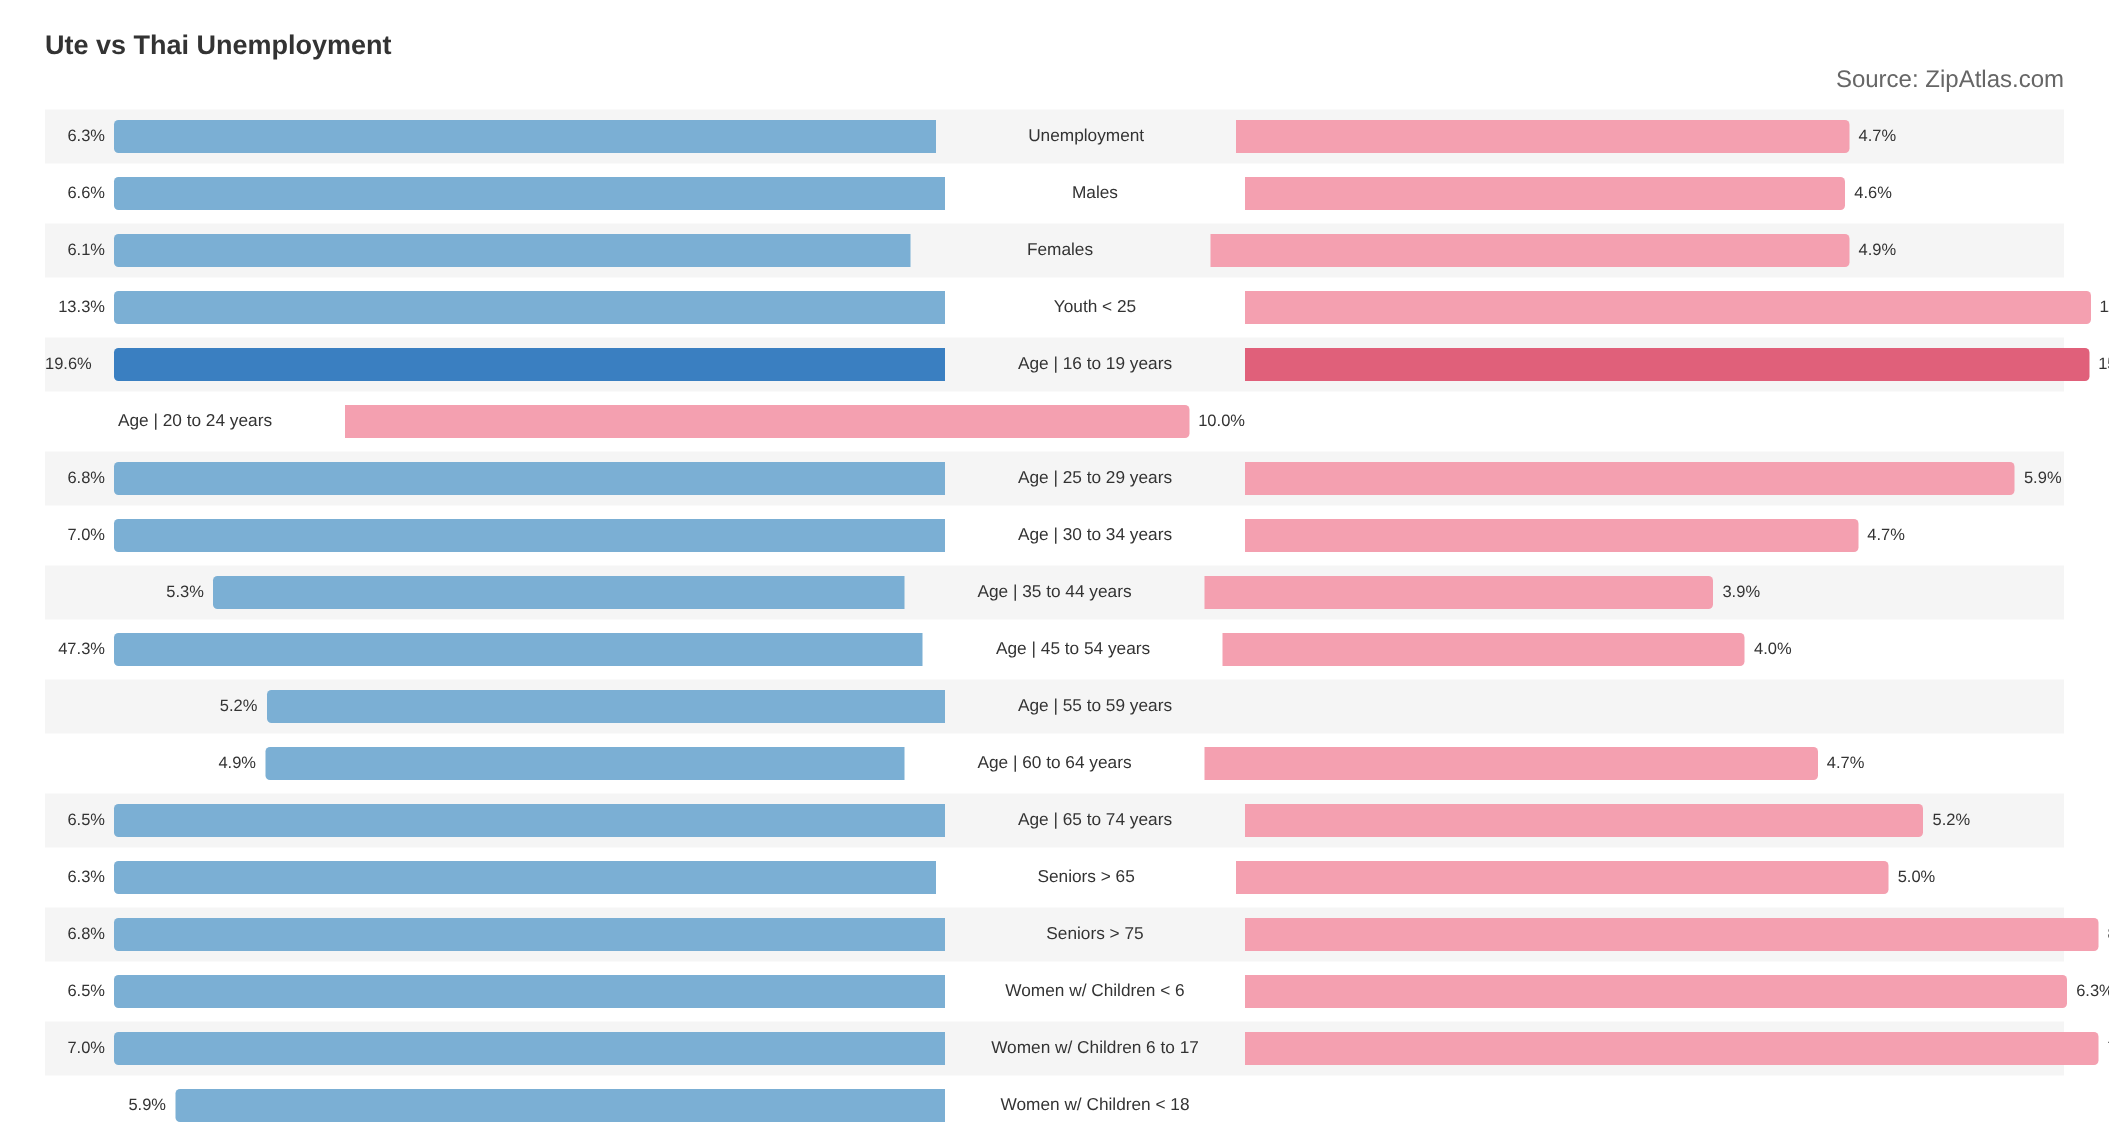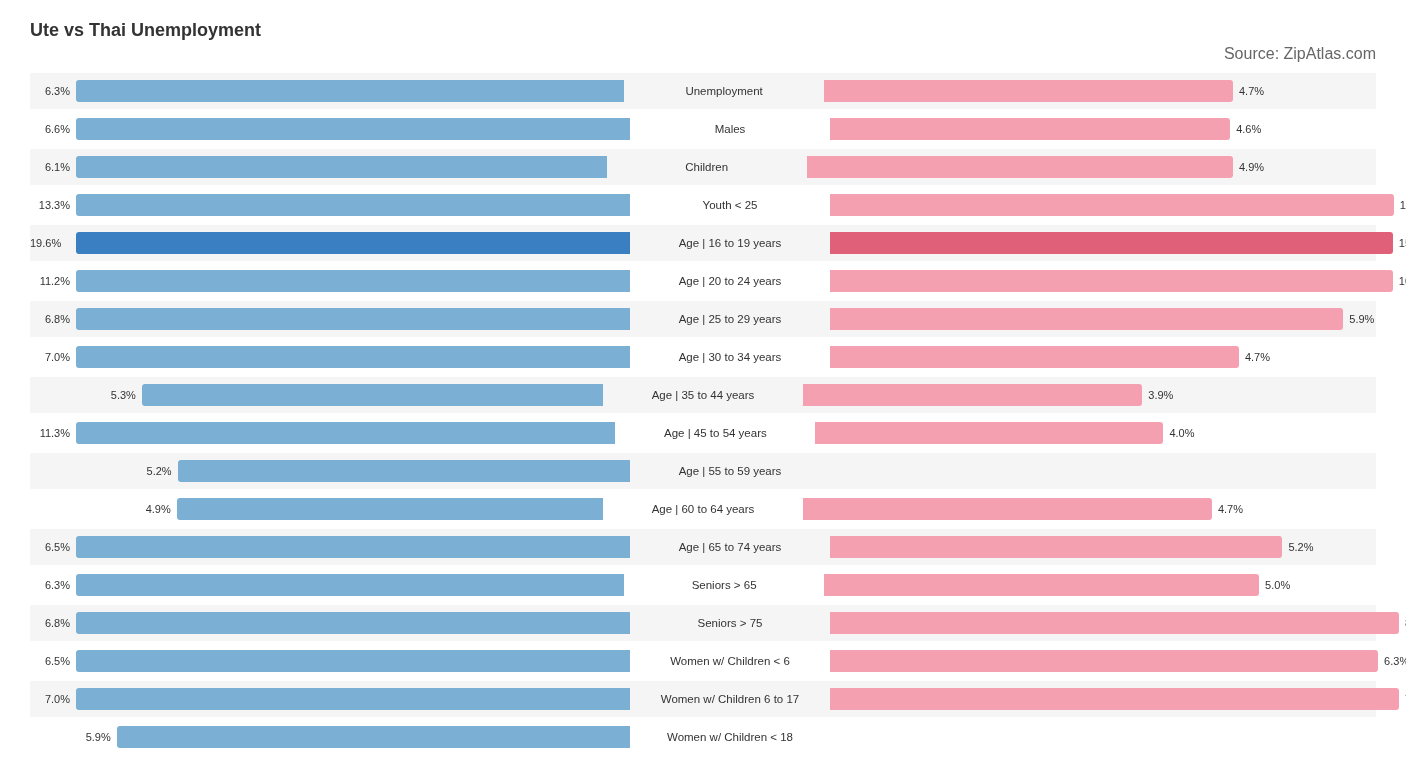--- a/index.html
+++ b/index.html
@@ -148,21 +148,21 @@
       </div>
       <span class="bar-label-right">4.6%</span>
     </div>
   </div>
     <div class="row">
     <div class="left-bar-container">
       <span class="bar-label-left" style="color:#333; min-width:40px; text-align:right;">6.1%</span>
       <div class="bar-blue" style="width:530.7px; background:#7bafd4;">
       </div>
     </div>
-    <div class="label-cell">Children</div>
+    <div class="label-cell">Females</div>
     <div class="right-bar-container">
       <div class="bar-pink" style="width:426.29999999999995px; background:#f4a0b0;">
       </div>
       <span class="bar-label-right">4.9%</span>
     </div>
   </div>
     <div class="row">
     <div class="left-bar-container">
       <span class="bar-label-left" style="color:#333; min-width:40px; text-align:right;">13.3%</span>
       <div class="bar-blue" style="width:580px; background:#7bafd4;">
@@ -182,25 +182,20 @@
       </div>
     </div>
     <div class="label-cell">Age | 16 to 19 years</div>
     <div class="right-bar-container">
       <div class="bar-pink" style="width:580px; background:#e0607a;">
       </div>
       <span class="bar-label-right">15.7%</span>
     </div>
   </div>
     <div class="row">
-    <div class="left-bar-container">
-      <span class="bar-label-left" style="color:#333; min-width:40px; text-align:right;">11.2%</span>
-      <div class="bar-blue" style="width:580px; background:#7bafd4;">
-      </div>
-    </div>
     <div class="label-cell">Age | 20 to 24 years</div>
     <div class="right-bar-container">
       <div class="bar-pink" style="width:580px; background:#f4a0b0;">
       </div>
       <span class="bar-label-right">10.0%</span>
     </div>
   </div>
     <div class="row">
     <div class="left-bar-container">
       <span class="bar-label-left" style="color:#333; min-width:40px; text-align:right;">6.8%</span>
@@ -235,21 +230,21 @@
     </div>
     <div class="label-cell">Age | 35 to 44 years</div>
     <div class="right-bar-container">
       <div class="bar-pink" style="width:339.29999999999995px; background:#f4a0b0;">
       </div>
       <span class="bar-label-right">3.9%</span>
     </div>
   </div>
     <div class="row">
     <div class="left-bar-container">
-      <span class="bar-label-left" style="color:#333; min-width:40px; text-align:right;">11.3%</span>
+      <span class="bar-label-left" style="color:#333; min-width:40px; text-align:right;">47.3%</span>
       <div class="bar-blue" style="width:539.4000000000001px; background:#7bafd4;">
       </div>
     </div>
     <div class="label-cell">Age | 45 to 54 years</div>
     <div class="right-bar-container">
       <div class="bar-pink" style="width:348px; background:#f4a0b0;">
       </div>
       <span class="bar-label-right">4.0%</span>
     </div>
   </div>

